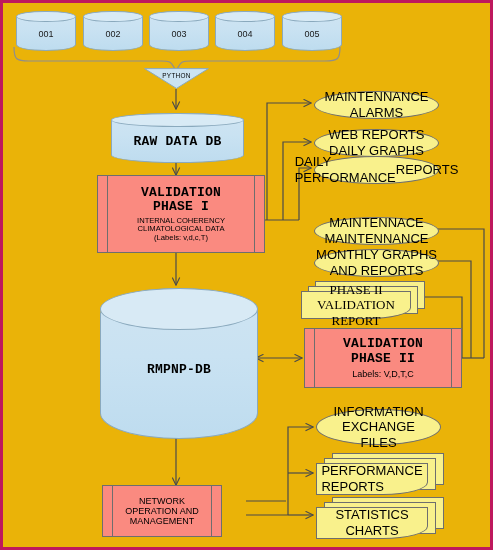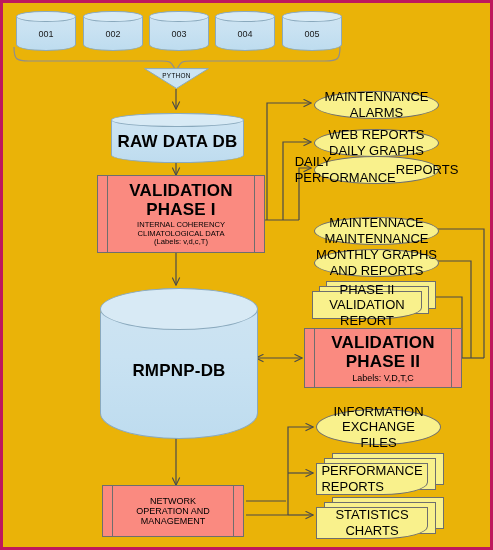--- a/index.html
+++ b/index.html
@@ -54,21 +54,21 @@
     position:absolute;z-index:3;
     display:flex;align-items:center;justify-content:center;
   }
   .doc-stack{position:absolute;z-index:3;}
   .doc-sheet{
     position:absolute;background:#f9f18c;border:1px solid #6e6e6e;
     box-sizing:border-box;
   }
   .doc-front{display:flex;align-items:center;justify-content:center;text-align:center;}
 
-  .t-big{font-size:17px;font-weight:bold;letter-spacing:.2px;}
+  .t-big{font-size:13px;font-weight:bold;letter-spacing:.2px;font-family:Liberation Mono, monospace;}
   .t-mid{font-size:9px;}
   .t-sm{font-size:7.6px;}
   .t-yellow{font-size:13px;line-height:1.2;}
   .t-py{font-size:6.4px;letter-spacing:.3px;}
 </style>
 </head>
 <body>
 
 <div id="diagram-root">
 
@@ -165,21 +165,21 @@
     <span class="cyl-top" style="height:28%;"></span>
     <span class="cyl-txt node-label t-big" style="margin-top:14px;">RMPNP-DB</span>
   </div>
 
   <div class="node proc" style="left:301px;top:325px;width:158px;height:60px;flex-direction:column;padding:3px 12px;">
     <span class="node-label t-big">VALIDATION</span>
     <span class="node-label t-big">PHASE II</span>
     <span class="node-label t-mid" style="margin-top:2px;">Labels: V,D,T,C</span>
   </div>
 
-  <div class="node proc" style="left:99px;top:482px;width:142px;height:52px;flex-direction:column;padding:15px 12px;">
+  <div class="node proc" style="left:99px;top:482px;width:120px;height:52px;flex-direction:column;padding:15px 12px;">
     <span class="node-label t-mid">NETWORK</span>
     <span class="node-label t-mid">OPERATION AND</span>
     <span class="node-label t-mid">MANAGEMENT</span>
   </div>
 
   <div class="tape" style="left:311px;top:88px;width:123px;height:26px;">
     <div style="display:flex;flex-direction:column;align-items:center;">
       <span class="node-label t-yellow">MAINTENNANCE</span>
       <span class="node-label t-yellow">ALARMS</span>
     </div>
@@ -206,21 +206,21 @@
     </div>
   </div>
 
   <div class="tape" style="left:311px;top:246px;width:123px;height:26px;">
     <div style="display:flex;flex-direction:column;align-items:center;">
       <span class="node-label t-yellow">MONTHLY GRAPHS</span>
       <span class="node-label t-yellow">AND REPORTS</span>
     </div>
   </div>
 
-  <div class="doc-stack" style="left:309px;top:278px;width:126px;height:49px;">
+  <div class="doc-stack" style="left:298px;top:278px;width:126px;height:49px;font-family:Liberation Serif, serif;">
     <div class="doc-sheet" style="left:14px;top:0px;width:110px;height:28px;"></div>
     <div class="doc-sheet" style="left:7px;top:5px;width:110px;height:28px;"></div>
     <div class="doc-sheet doc-front" style="left:0px;top:10px;width:110px;height:28px;border-radius:0 0 40% 0;">
       <div style="display:flex;flex-direction:column;align-items:center;">
         <span class="node-label t-yellow">PHASE II VALIDATION</span>
         <span class="node-label t-yellow">REPORT</span>
       </div>
     </div>
   </div>
 

